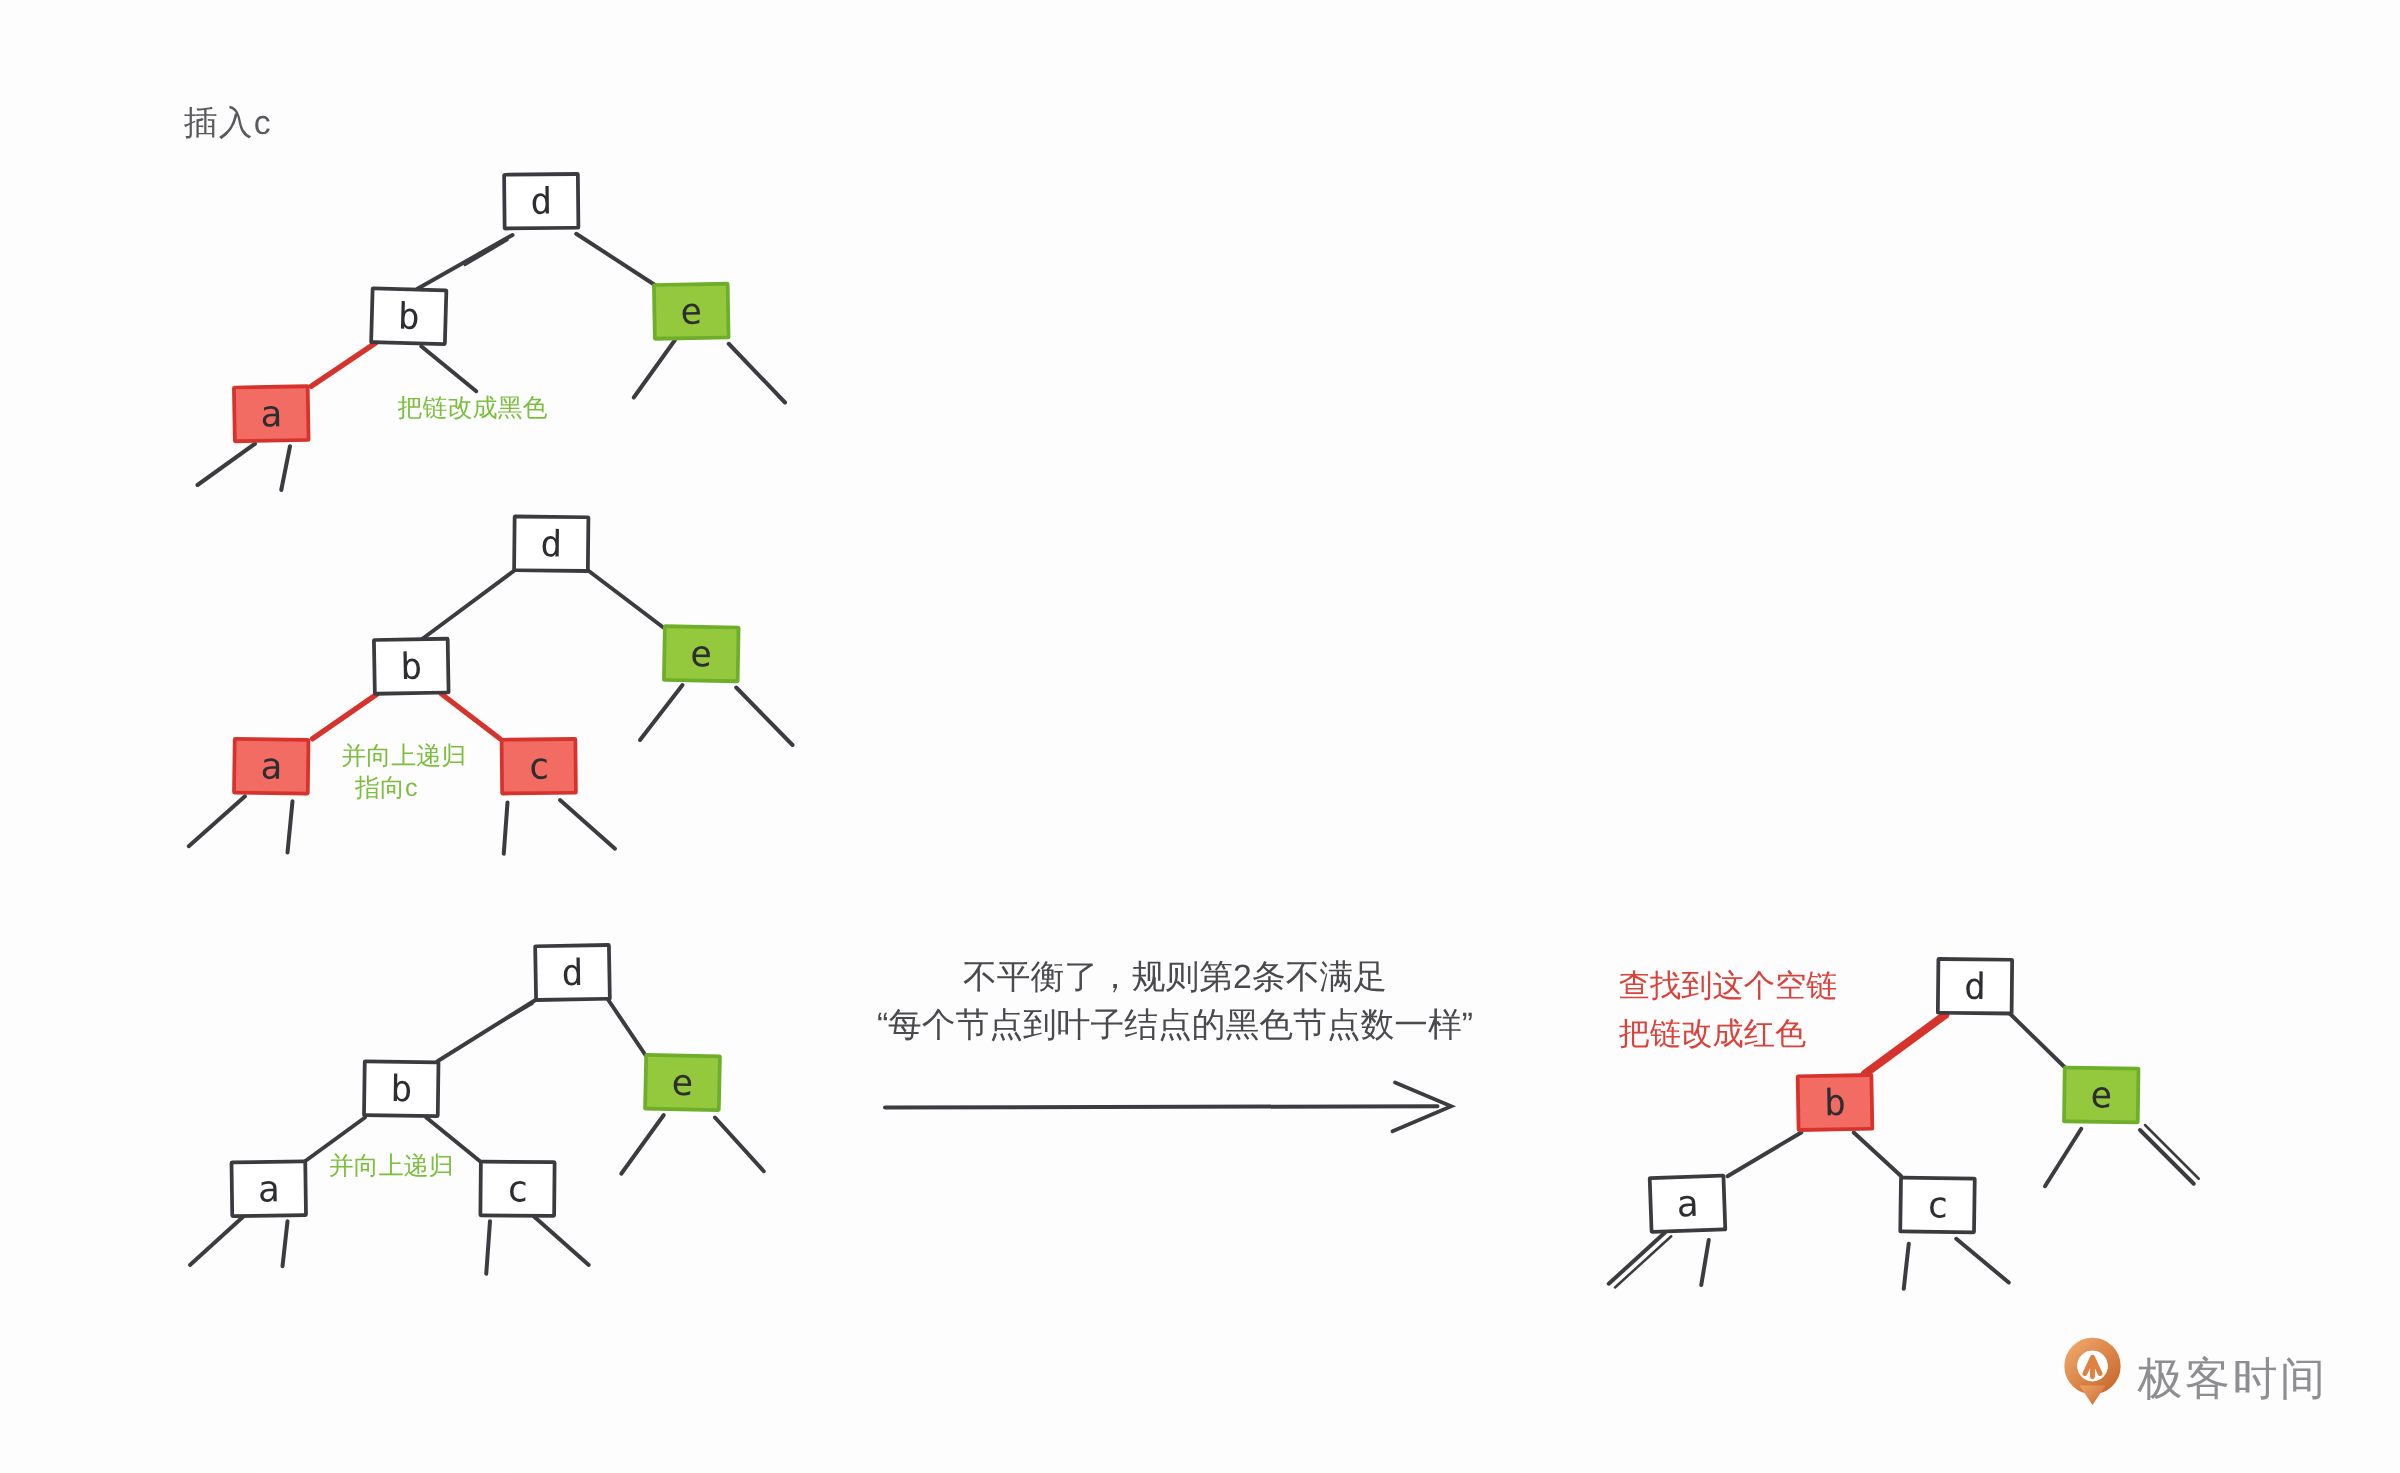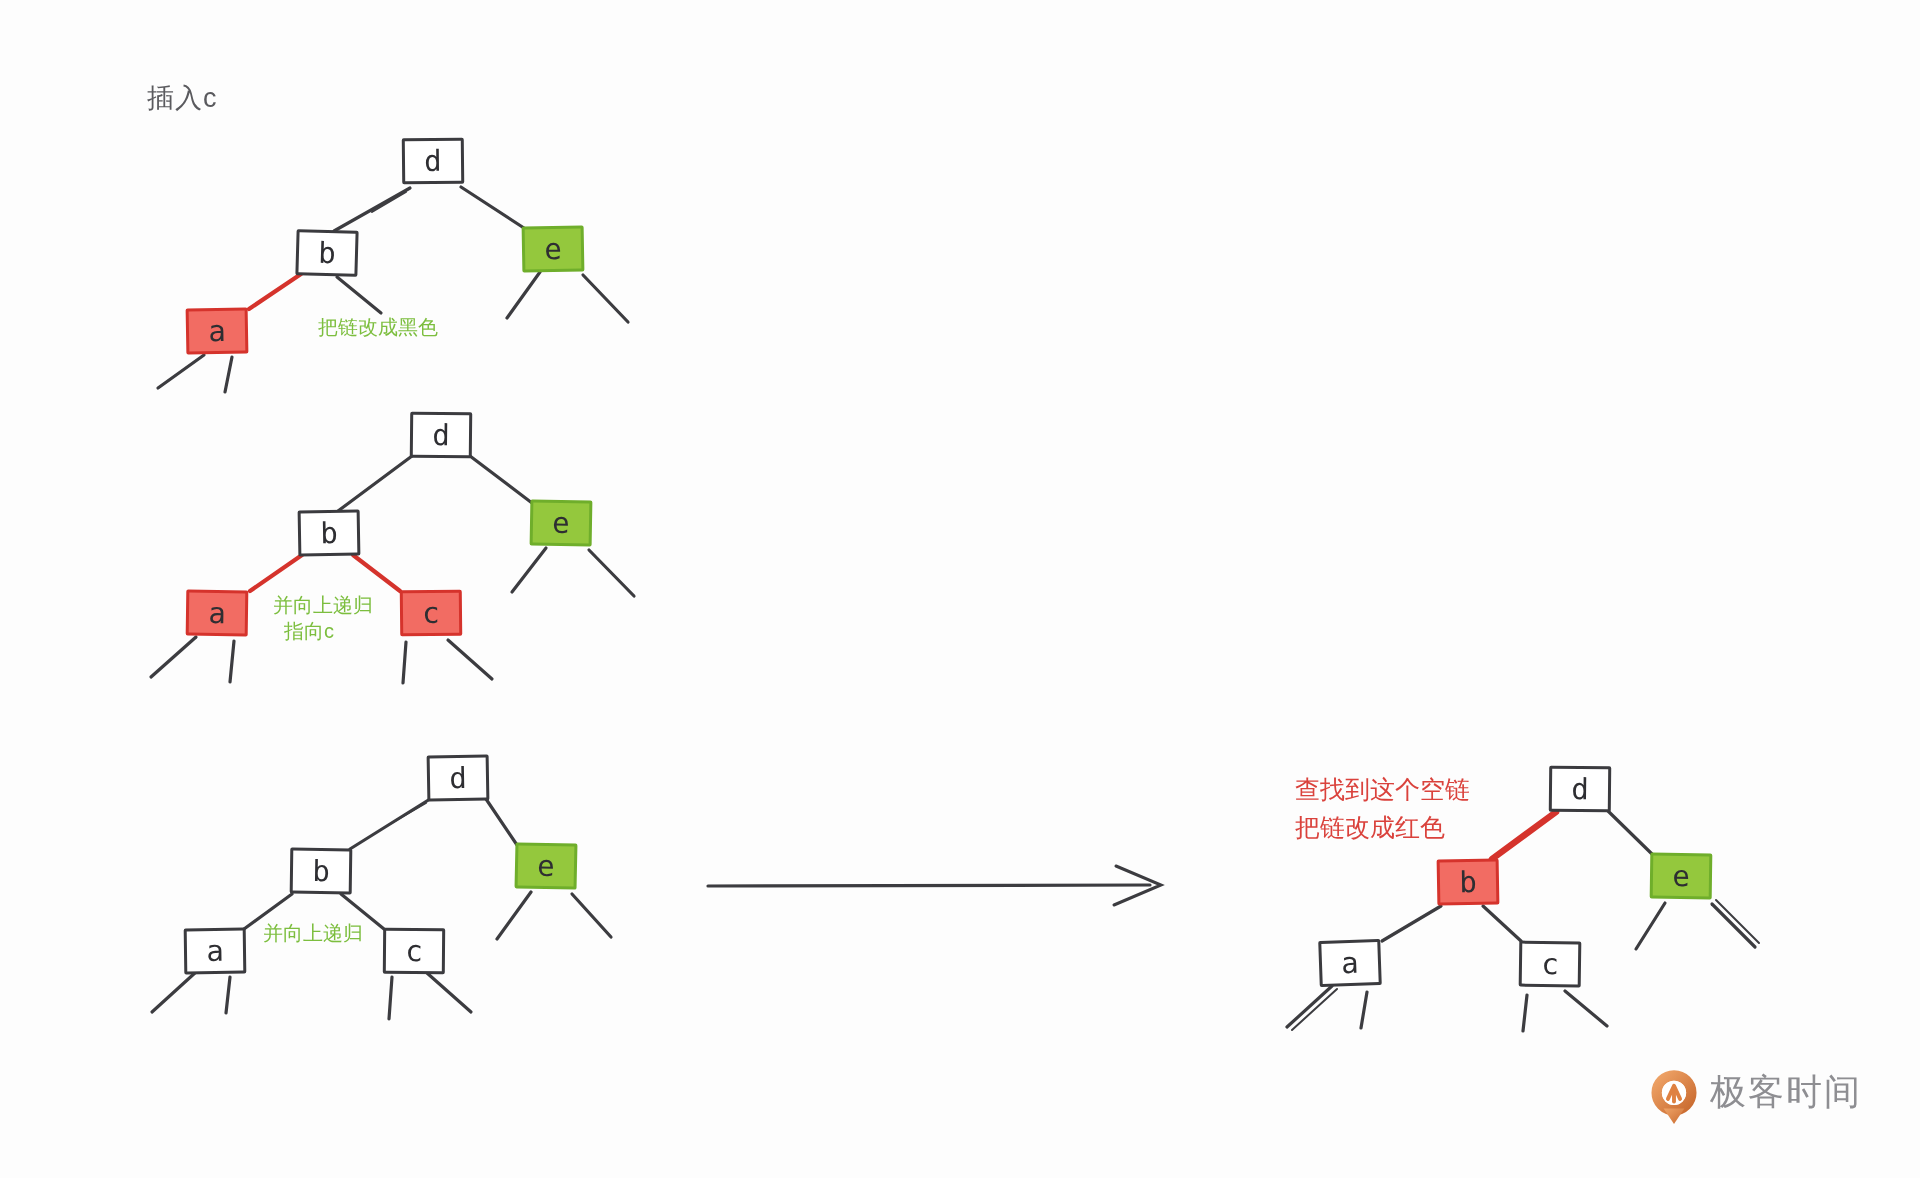--- a/index.html
+++ b/index.html
@@ -24,21 +24,21 @@
         background:var(--node-plain-fill);border-radius:2px;display:flex;align-items:center;
         justify-content:center;font-family:"DejaVu Sans Mono", monospace;font-size:29px;
         color:#2E2E32;}
   .node.red{background:var(--node-red-fill);border-color:var(--node-red-border);}
   .node.green{background:var(--node-green-fill);border-color:var(--node-green-border);}
   .page-title{position:absolute;font-size:27px;color:var(--title-gray);letter-spacing:1px;}
   .ann{position:absolute;white-space:nowrap;font-size:20px;line-height:27px;}
   .ann.green{color:var(--annotation-green);}
   .ann.red{color:var(--annotation-red);font-size:25px;line-height:38px;}
   .note{position:absolute;text-align:center;color:var(--text-dark);font-size:27px;line-height:39px;}
-  .logo{position:absolute;display:flex;align-items:flex-start;gap:10px;}
+  .logo{position:absolute;display:flex;align-items:flex-end;gap:10px;}
   .logo-text{font-size:36px;color:var(--logo-text-gray);letter-spacing:2px;}
 </style>
 </head>
 <body>
 
 <div class="canvas">
 
   <svg class="edges" width="1920" height="1178" viewBox="0 0 1920 1178">
     <g>
       <line class="edge" x1="410" y1="188" x2="334" y2="231"></line>
@@ -118,20 +118,24 @@
 
   <div>
     <div class="node plain" style="left:427px;top:755px;transform:rotate(-1deg);">d</div>
     <div class="node plain" style="left:290px;top:848px;transform:rotate(0.8deg);">b</div>
     <div class="node green" style="left:515px;top:843px;transform:rotate(1.2deg);">e</div>
     <div class="node plain" style="left:184px;top:928px;transform:rotate(-0.8deg);">a</div>
     <div class="node plain" style="left:383px;top:928px;transform:rotate(0.5deg);">c</div>
     <div class="ann green" style="left:263px;top:920px;">并向上递归</div>
   </div>
 
+  <div class="note" style="left:680px;top:762px;width:520px;">
+    <div>不平衡了，规则第2条不满足</div>
+    <div>“每个节点到叶子结点的黑色节点数一样”</div>
+  </div>
 
   <div>
     <div class="ann red" style="left:1295px;top:770px;">
       <div>查找到这个空链</div>
       <div>把链改成红色</div>
     </div>
     <div class="node plain" style="left:1549px;top:766px;transform:rotate(0.6deg);">d</div>
     <div class="node red" style="left:1437px;top:859px;transform:rotate(-1deg);">b</div>
     <div class="node green" style="left:1650px;top:853px;transform:rotate(0.8deg);">e</div>
     <div class="node plain" style="left:1319px;top:940px;transform:rotate(-2deg);">a</div>

